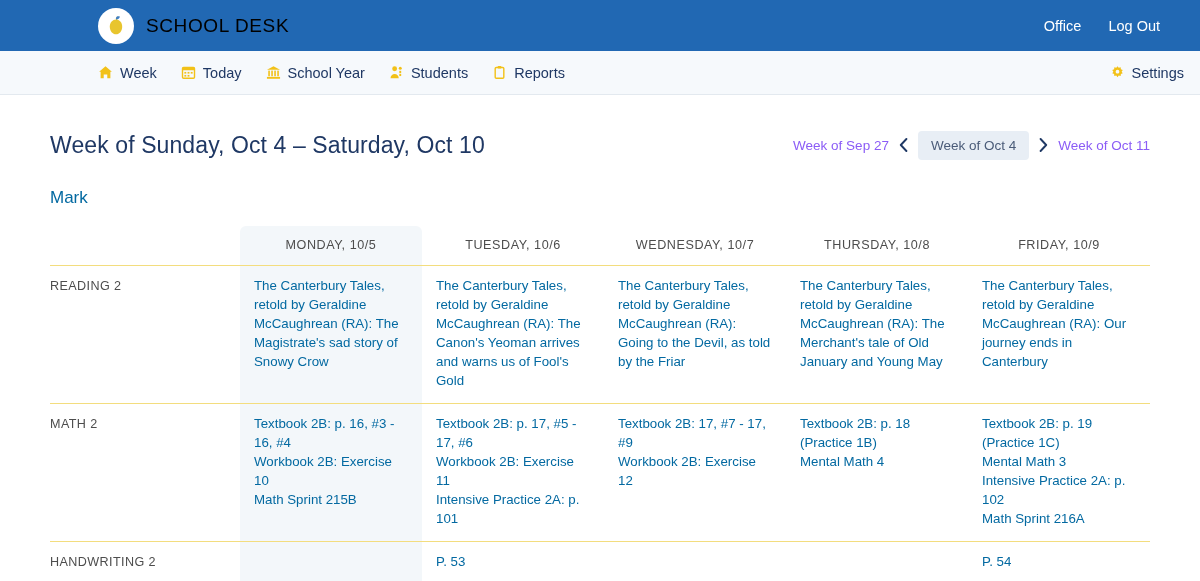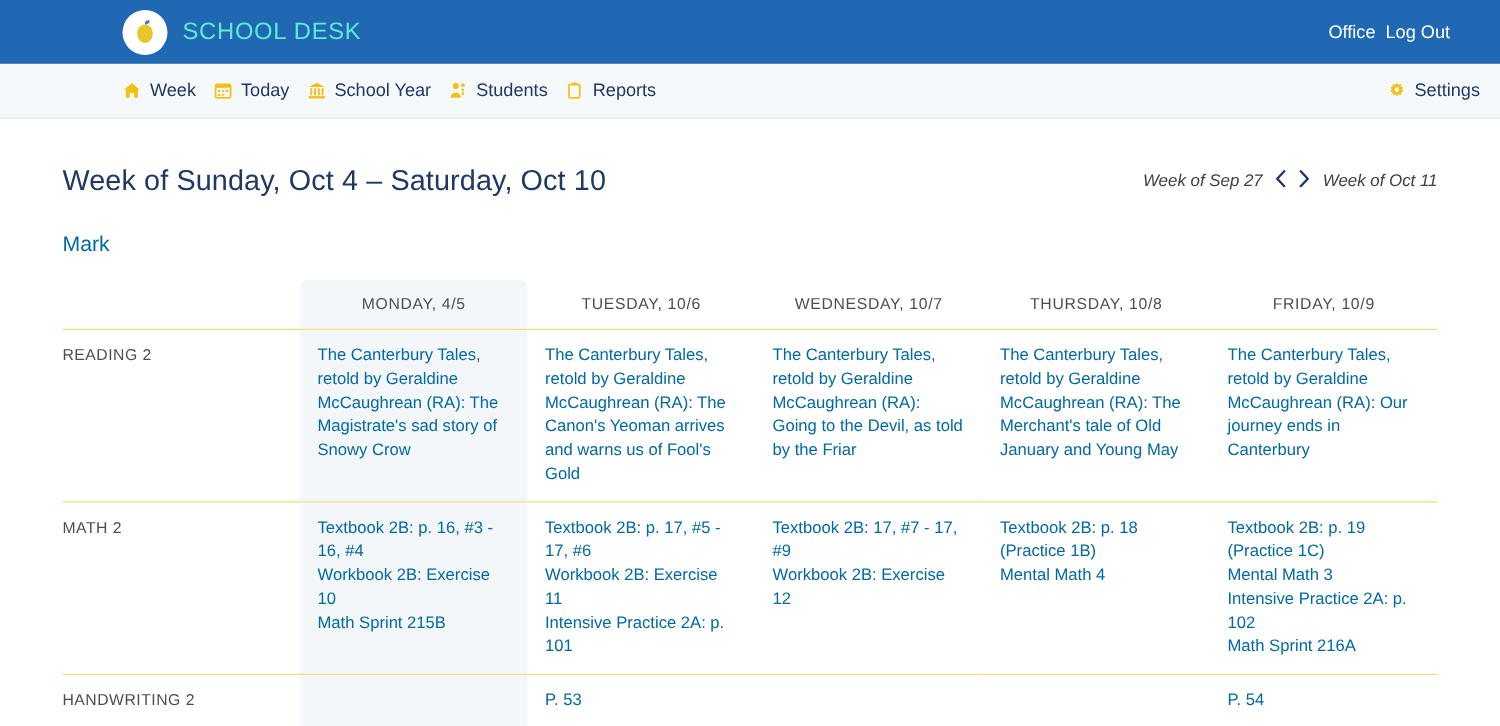--- a/index.html
+++ b/index.html
@@ -28,50 +28,50 @@
     cursor: pointer;
   }
   .brand-logo {
     width: 36px; height: 36px;
     border-radius: 50%;
     background: #ffffff;
     display: flex; align-items: center; justify-content: center;
     flex: 0 0 auto;
   }
   .brand-title {
-    color: #5eead4;
+    color: #000000;
     font-size: 19px;
     letter-spacing: 0.6px;
     font-weight: 400;
   }
   .topbar-right {
     margin-left: auto;
     display: flex;
     align-items: center;
-    gap: 8px;
+    gap: 27px;
     padding-right: 16px;
   }
   .topbar-link {
     color: #ffffff;
     font-size: 14.5px;
     text-decoration: none;
     cursor: pointer;
   }
 
   
   .navbar {
     height: 44px;
     background: #f6f9fc;
     border-bottom: 1px solid #e3e9ef;
     display: flex;
     align-items: center;
     padding-left: 98px;
     padding-right: 16px;
   }
-  .navitems { display: flex; align-items: center; gap: 14px; }
+  .navitems { display: flex; align-items: center; gap: 24px; }
   .navitem {
     display: flex; align-items: center; gap: 7px;
     color: #1f3864;
     font-size: 14.5px;
     cursor: pointer;
     text-decoration: none;
   }
   .navitem .ico { display: flex; align-items: center; }
   .nav-right { margin-left: auto; display: flex; align-items: center; }
 
@@ -91,24 +91,23 @@
     letter-spacing: .1px;
   }
   .weeknav {
     margin-left: auto;
     display: flex;
     align-items: center;
     gap: 10px;
     font-size: 13.5px;
   }
   .weeknav a {
-    color: #404040;
+    color: #8b5cf6;
     text-decoration: none;
     cursor: pointer;
-    font-style: italic;
   }
   .weeknav .arrow {
     color: #1f3864;
     font-size: 15px;
     font-weight: bold;
     cursor: pointer;
     line-height: 1;
   }
   .weeknav .current {
     background: #e8eef5;
@@ -280,20 +279,21 @@
   <div class="titlerow">
     <h1 class="page-title">Week of Sunday, Oct 4 – Saturday, Oct 10</h1>
 
     <div class="weeknav">
       <a>Week of Sep 27</a>
       <span class="arrow">
         <svg width="9" height="14" viewBox="0 0 9 14">
             <path d="M7.4 1 1.8 7l5.6 6" fill="none" stroke="#1f3864" stroke-width="1.9" stroke-linecap="round" stroke-linejoin="round"></path>
           </svg>
       </span>
+      <span class="current">Week of Oct 4</span>
       <span class="arrow">
         <svg width="9" height="14" viewBox="0 0 9 14">
             <path d="M1.6 1 7.2 7l-5.6 6" fill="none" stroke="#1f3864" stroke-width="1.9" stroke-linecap="round" stroke-linejoin="round"></path>
           </svg>
       </span>
       <a>Week of Oct 11</a>
     </div>
   </div>
 
   <h2 class="student-name">Mark</h2>
@@ -303,21 +303,21 @@
       <col class="subject">
         <col class="day">
         <col class="day">
         <col class="day">
         <col class="day">
         <col class="day">
     </colgroup>
     <thead>
       <tr>
         <th class="subject-head"></th>
-        <th class="today">MONDAY, 4/5</th>
+        <th class="today">MONDAY, 10/5</th>
         <th>TUESDAY, 10/6</th>
         <th>WEDNESDAY, 10/7</th>
         <th>THURSDAY, 10/8</th>
         <th>FRIDAY, 10/9</th>
       </tr>
     </thead>
     <tbody id="sched-body">
         <tr>
           <td class="subject">READING 2</td>
           <td class="today">

